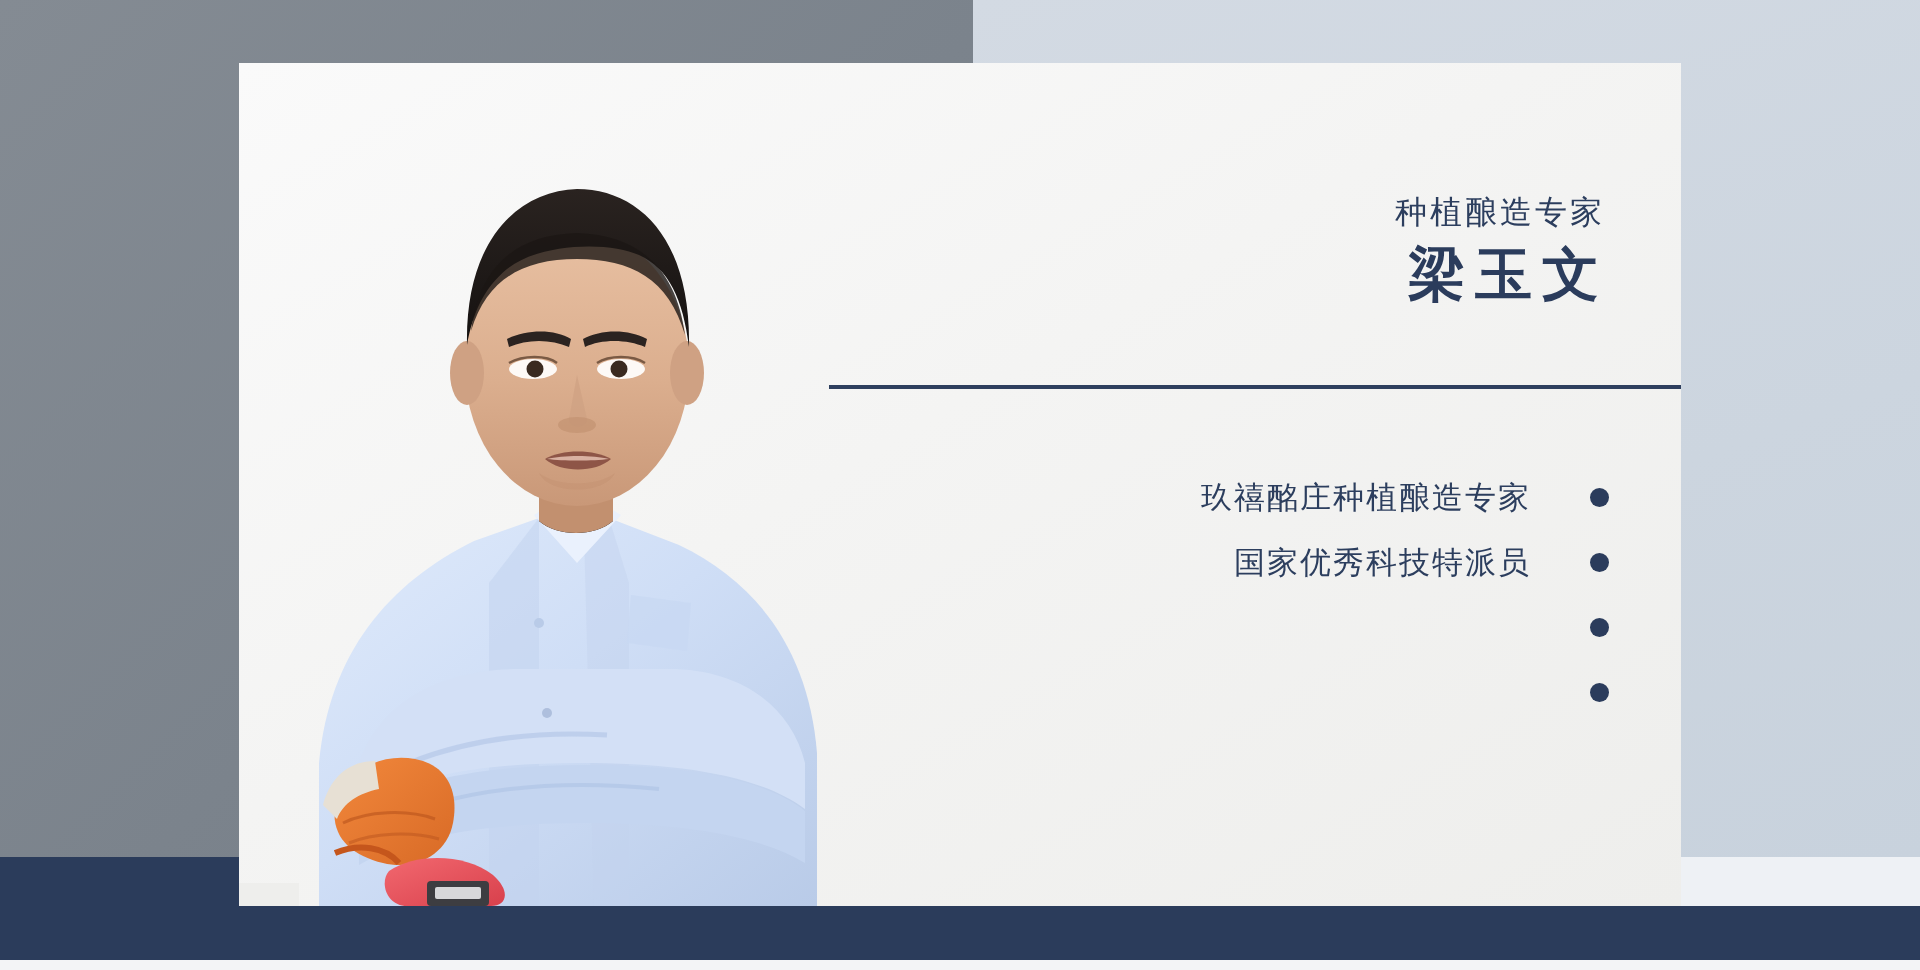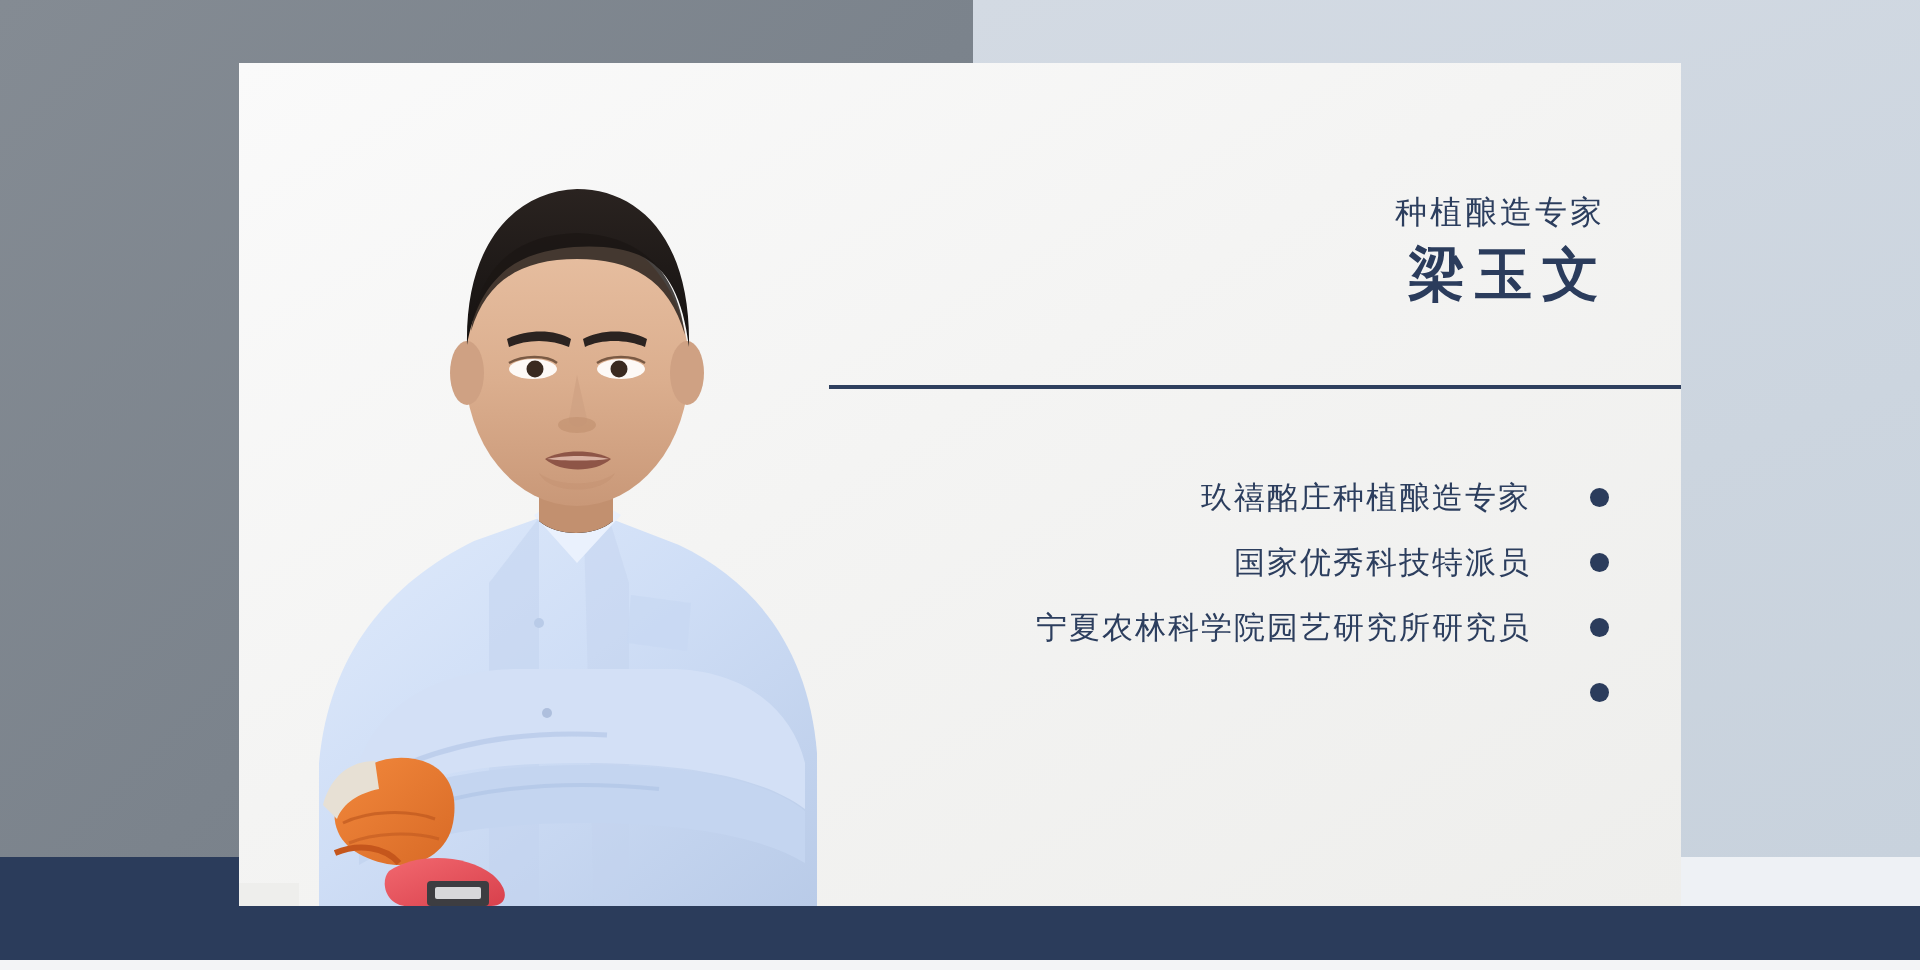--- a/index.html
+++ b/index.html
@@ -233,21 +233,20 @@
           <span class="cred-text">玖禧酩庄种植酿造专家</span>
           <span class="cred-bullet"></span>
         </div>
 
         <div class="cred-row">
           <span class="cred-text">国家优秀科技特派员</span>
           <span class="cred-bullet"></span>
         </div>
 
         <div class="cred-row">
-          <span class="cred-text">宁夏农林科学院园艺研究所研究员</span>
           <span class="cred-bullet"></span>
         </div>
 
         <div class="cred-row">
           <span class="cred-bullet"></span>
         </div>
 
 
       </div>
     </div>

